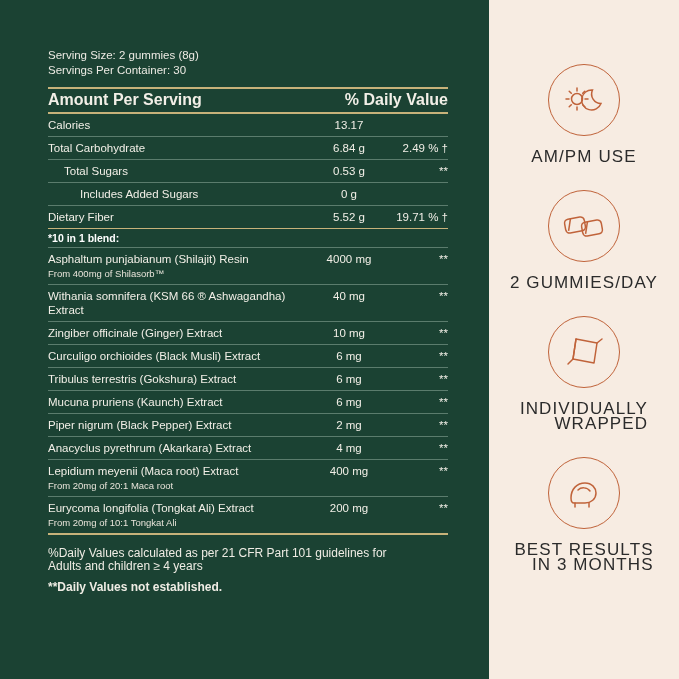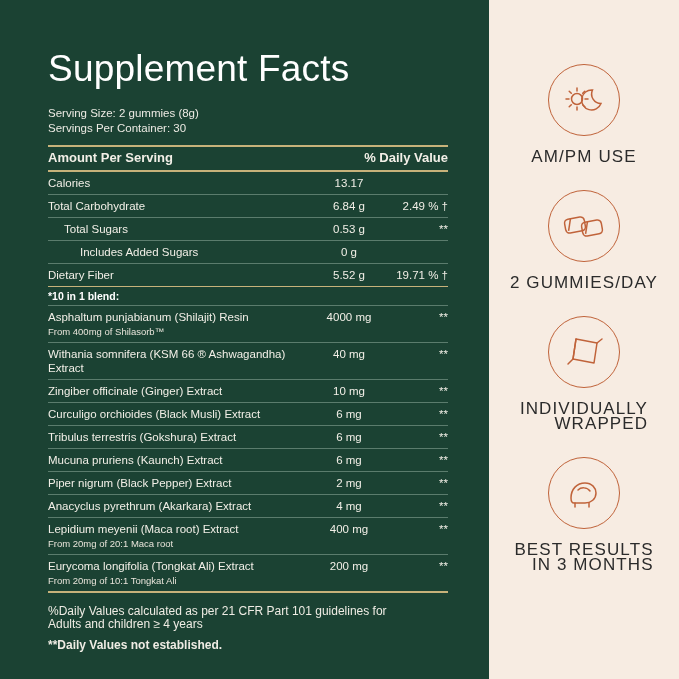--- a/index.html
+++ b/index.html
@@ -55,21 +55,21 @@
     text-align: center;
     flex: 0 0 78px;
   }
   .row .dv {
     width: 60px;
     text-align: right;
     flex: 0 0 60px;
   }
   .row.head {
     font-weight: bold;
-    font-size: 13px;
+    font-size: 16px;
     padding: 4px 0 5px 0;
   }
   .row.head .dv-head {
     flex: 0 0 auto;
     margin-left: auto;
     text-align: right;
     font-weight: bold;
   }
   .indent-1 .lbl { padding-left: 16px; }
   .indent-2 .lbl { padding-left: 32px; }
@@ -127,21 +127,20 @@
     color: #2b2b2b;
     text-align: right;
     line-height: 15px;
   }
 </style>
 </head>
 <body>
 
 <div class="panel-left">
 
-  <div class="title">Supplement Facts</div>
 
   <div class="serving-line">Serving Size: 2 gummies (8g)</div>
   <div class="serving-line">Servings Per Container: 30</div>
 
   <div class="facts">
 
     <div class="rule-thick"></div>
 
     <div class="row head">
       <span class="lbl">Amount Per Serving</span>

